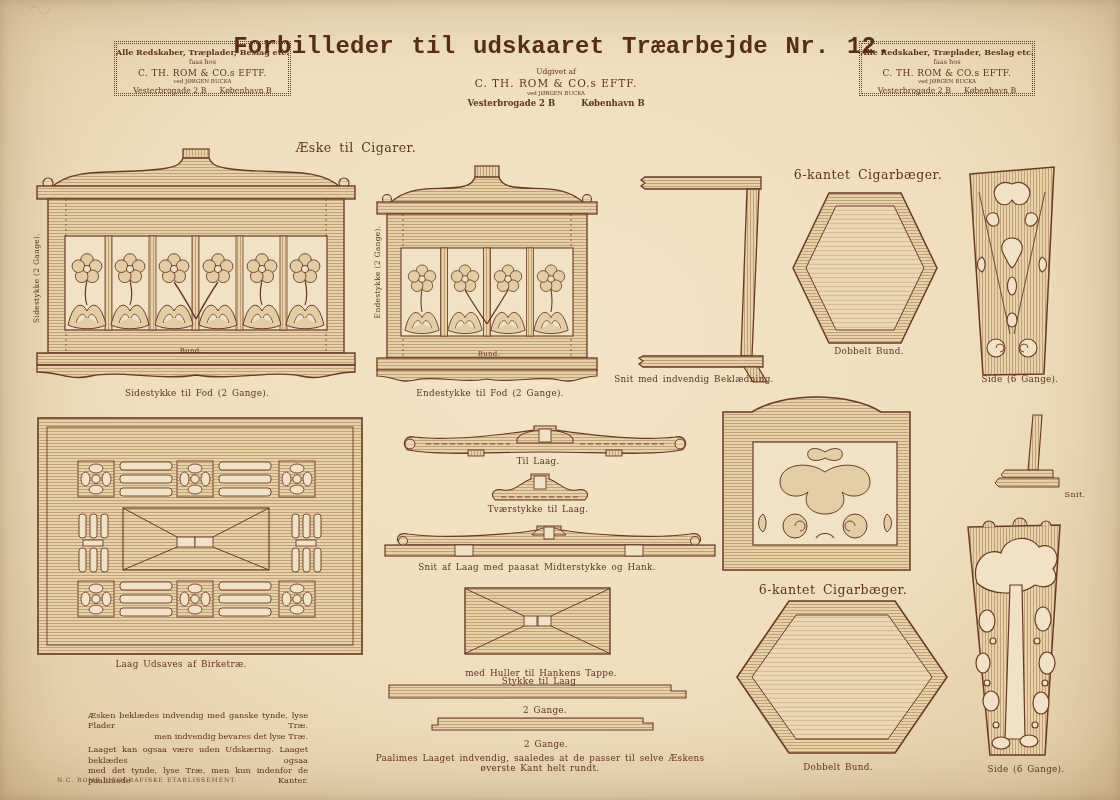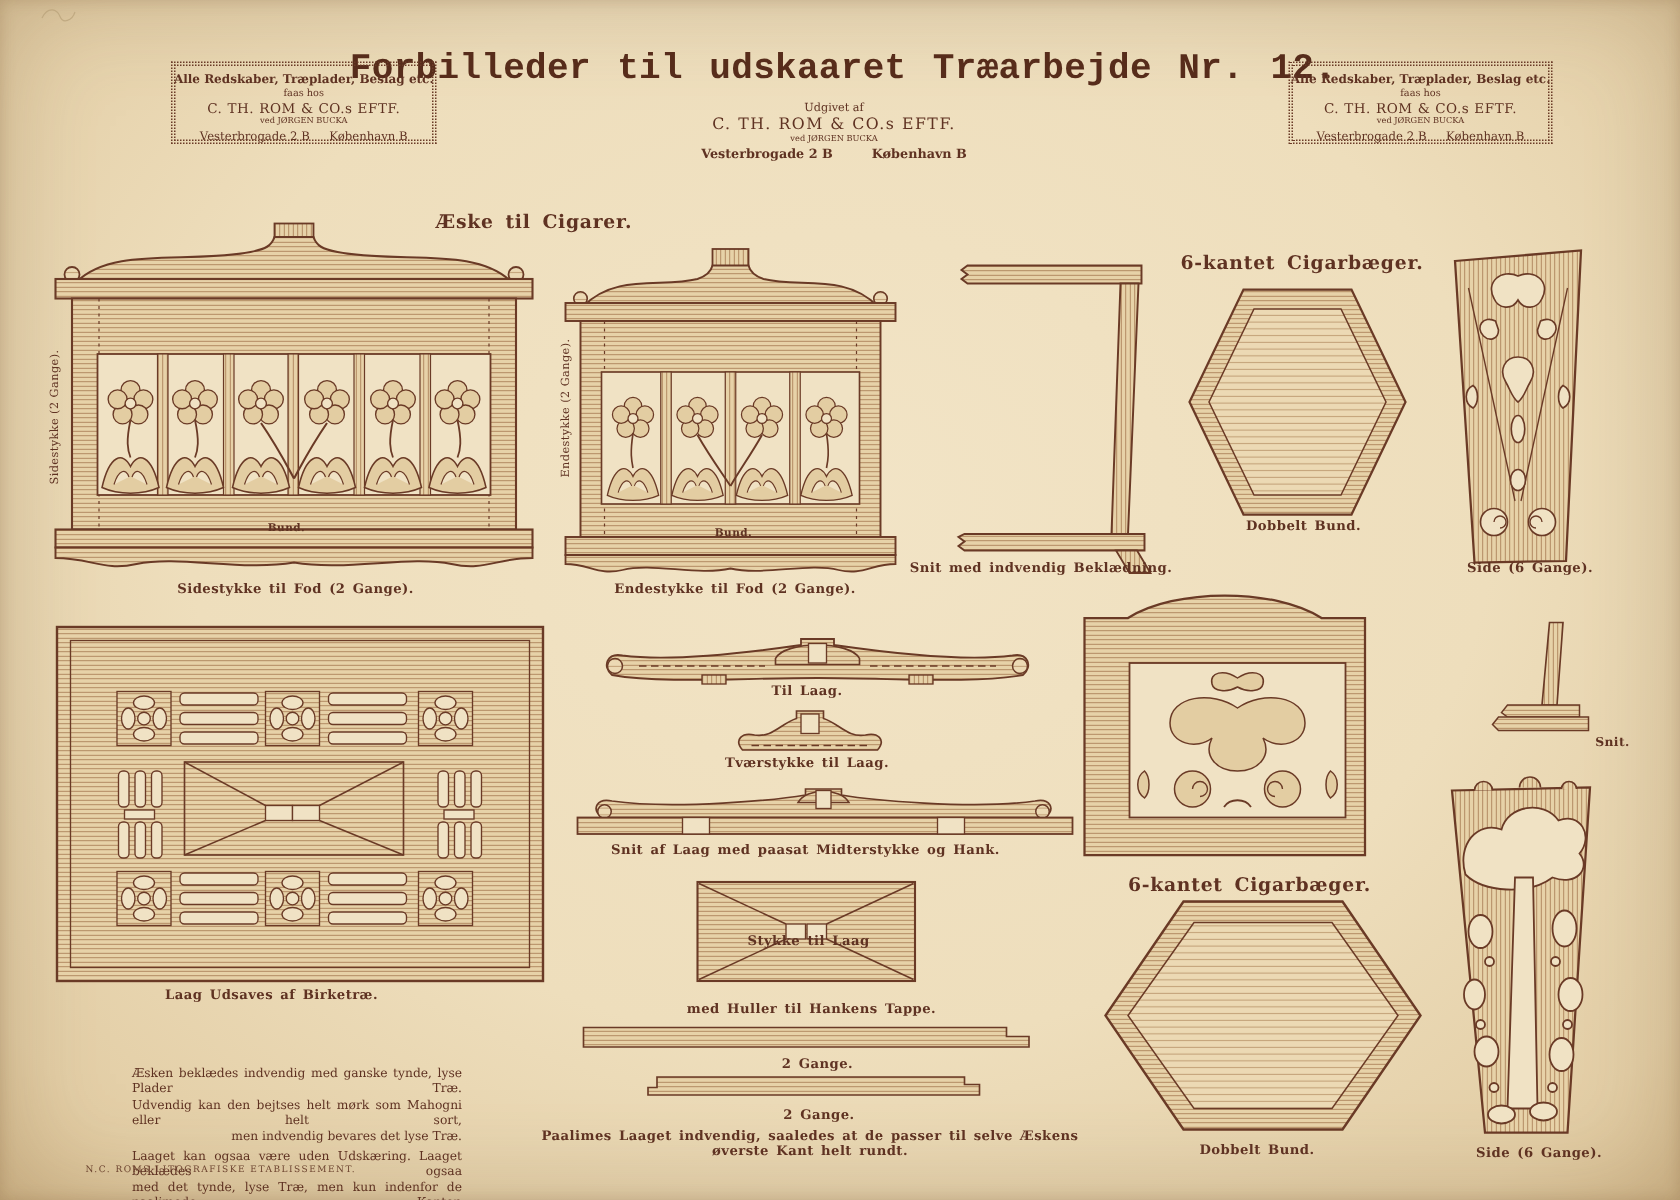--- a/index.html
+++ b/index.html
@@ -4,21 +4,21 @@
 <style>
   html,body{margin:0;padding:0;background:#c9b38c;}
   .sheet{
     position:relative;width:1120px;height:800px;margin:0 auto;overflow:hidden;
     background:radial-gradient(ellipse at 50% 42%, #f2e4c6 0%, #eedebc 55%, #e3ceA6 88%, #d9c094 100%);
     box-shadow:inset 0 0 70px rgba(120,85,45,.28), inset 0 0 10px rgba(120,85,45,.25);
     font-family:"DejaVu Serif","Liberation Serif",serif;color:#5f3222;
   }
   svg.figs{position:absolute;left:0;top:0;}
   .cap{position:absolute;transform:translateX(-50%);white-space:nowrap;font-size:8.8px;
-       letter-spacing:.3px;word-spacing:1.5px;color:#5f3222;font-weight:bold;}
+       letter-spacing:.3px;word-spacing:1.5px;color:#5f3222;}
   .tiny{font-size:7px;}
   .sm{font-size:8.2px;margin-left:46px;}
   .h3{font-size:12.5px;word-spacing:3px;letter-spacing:.5px;}
   .vcap{position:absolute;white-space:nowrap;font-size:7.5px;letter-spacing:.3px;color:#5f3222;
         transform:translate(-50%,-50%) rotate(-90deg);}
   .title{position:absolute;left:562px;top:33px;transform:translateX(-50%);white-space:nowrap;
          font-size:24px;font-weight:bold;letter-spacing:.2px;word-spacing:3px;color:#572c1b;font-family:Liberation Mono, monospace;}
   .pub{position:absolute;left:556px;top:67px;transform:translateX(-50%);text-align:center;color:#5f3222;}
   .pub .p1{font-size:7.5px;}
   .pub .p2{font-size:10.5px;letter-spacing:1px;margin-top:1px;}
@@ -360,38 +360,37 @@
   <div class="cap h3" style="left:868px;top:167px">6-kantet Cigarbæger.</div>
   <div class="cap" style="left:869px;top:346px">Dobbelt Bund.</div>
   <div class="cap" style="left:1020px;top:374px">Side (6 Gange).</div>
 
   <div class="cap" style="left:181px;top:659px">Laag Udsaves af Birketræ.</div>
 
   <div class="cap" style="left:538px;top:456px">Til Laag.</div>
   <div class="cap" style="left:538px;top:504px">Tværstykke til Laag.</div>
   <div class="cap" style="left:537px;top:562px">Snit af Laag med paasat Midterstykke og Hank.</div>
 
-  <div class="cap" style="left:539px;top:623px">Stykke til Laag</div>
+  <div class="cap" style="left:539px;top:676px">Stykke til Laag</div>
   <div class="cap" style="left:541px;top:668px">med Huller til Hankens Tappe.</div>
 
   <div class="cap" style="left:545px;top:705px">2 Gange.</div>
   <div class="cap" style="left:546px;top:739px">2 Gange.</div>
 
   <div class="cap" style="left:540px;top:753px">Paalimes Laaget indvendig, saaledes at de passer til selve Æskens</div>
   <div class="cap" style="left:540px;top:763px">øverste Kant helt rundt.</div>
 
   <div class="cap sm" style="left:1029px;top:489px">Snit.</div>
 
   <div class="cap h3" style="left:833px;top:582px">6-kantet Cigarbæger.</div>
   <div class="cap" style="left:838px;top:762px">Dobbelt Bund.</div>
   <div class="cap" style="left:1026px;top:764px">Side (6 Gange).</div>
 
   <div class="notes">
     <div class="j">Æsken beklædes indvendig med ganske tynde, lyse Plader Træ.</div>
-    <div class="j">Udvendig kan den bejtses helt mørk som Mahogni eller helt sort,</div>
     <div class="c">men indvendig bevares det lyse Træ.</div>
     <div class="j gap2">Laaget kan ogsaa være uden Udskæring.  Laaget beklædes ogsaa</div>
     <div class="j">med det tynde, lyse Træ, men kun indenfor de paalimede Kanter.</div>
   </div>
 
   <div class="imprint">N.C. ROMS LITOGRAFISKE ETABLISSEMENT.</div>
 
 </div>
 
 </body></html>

